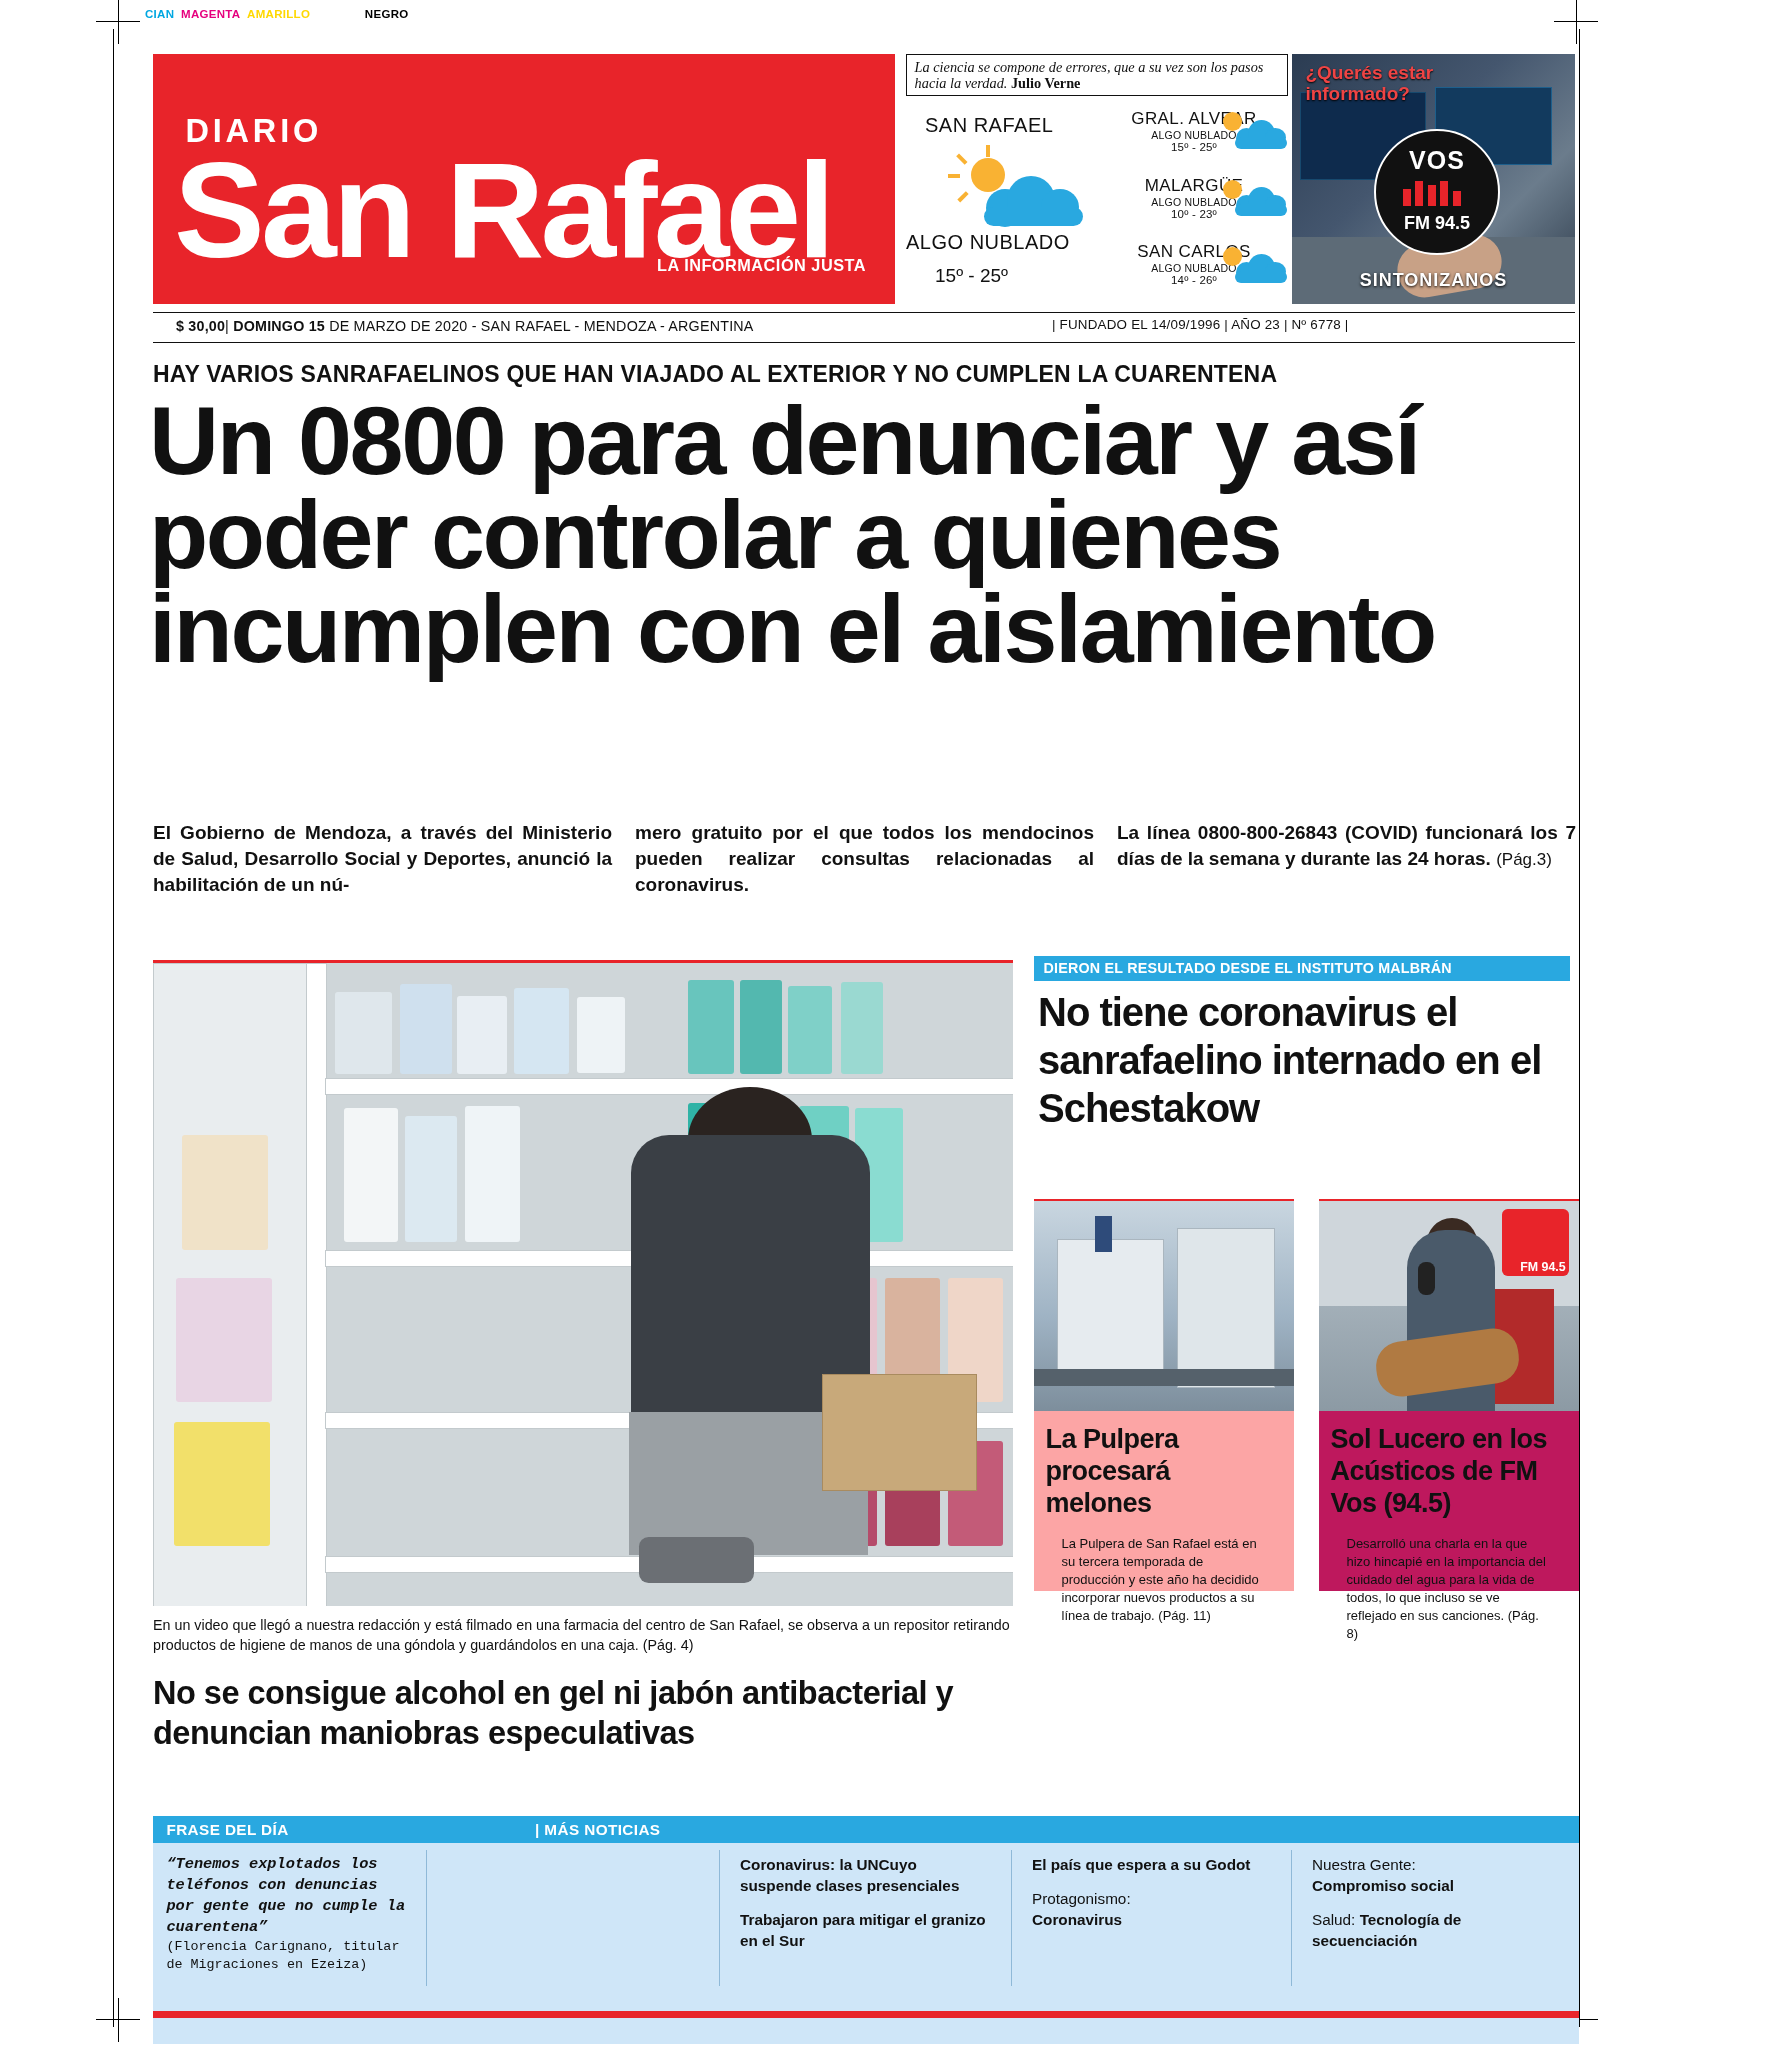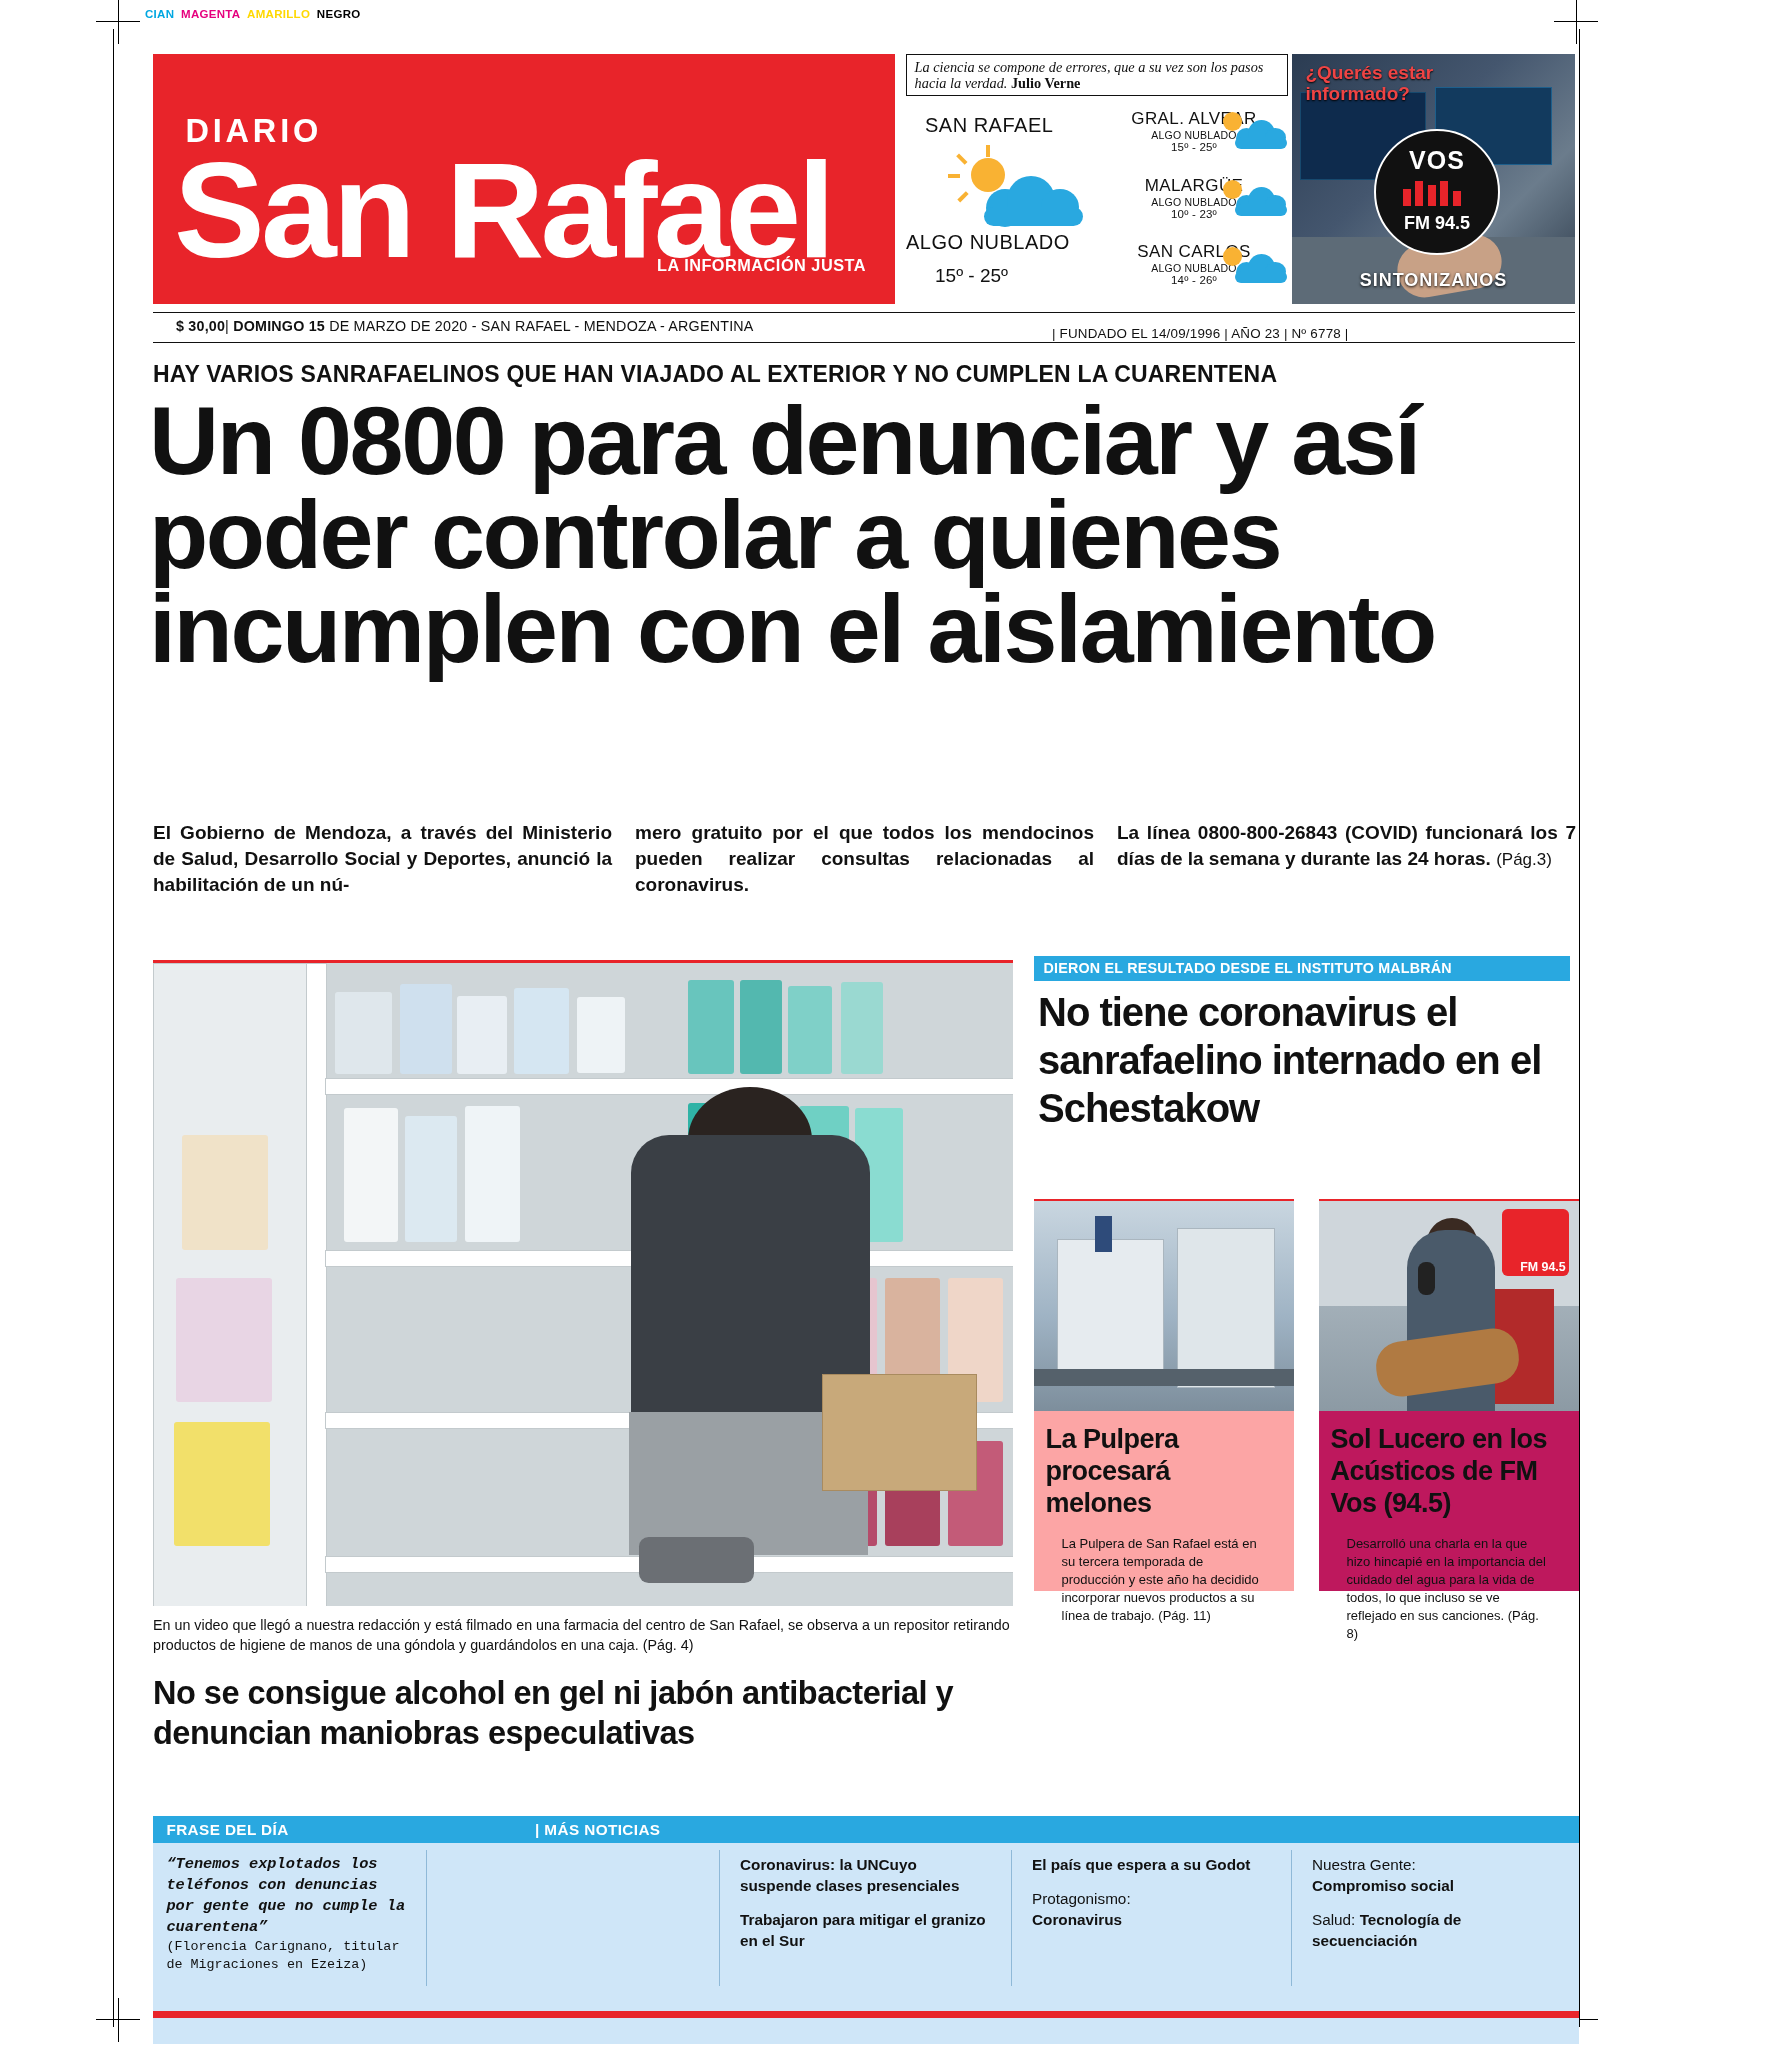--- a/index.html
+++ b/index.html
@@ -9,21 +9,21 @@
   
   .regmark{position:absolute;}
   .regmark .h{position:absolute;background:#000;height:1px;width:44px;left:0;top:21px;}
   .regmark .v{position:absolute;background:#000;width:1px;height:44px;left:22px;top:0;}
 
   .colorbar{position:absolute;left:145px;top:7.6px;font-size:11.5px;font-weight:bold;letter-spacing:0.3px;font-family:"Liberation Sans",sans-serif;}
   .colorbar span{margin-right:6.7px;}
   .c-cian{color:#00a7e1;}
   .c-mag{color:#e6007e;}
   .c-ama{color:#ffd800;}
-  .c-neg{color:#000;}
+  .c-neg{color:#000;margin-left:48px;}
 
   .frame-left{position:absolute;left:113px;top:29px;width:1px;height:1998px;background:#000;}
   .frame-right{position:absolute;left:1579px;top:29px;width:1px;height:1998px;background:#000;}
 
   
   .masthead{position:absolute;left:153px;top:54px;width:742px;height:250px;background:#e8242a;}
   .mh-diario{position:absolute;left:32.5px;top:59px;color:#fff;font-weight:bold;font-size:32.5px;letter-spacing:3.8px;font-family:"Liberation Sans",sans-serif;}
   .mh-title{position:absolute;left:21px;top:88px;color:#fff;font-weight:bold;font-size:136px;letter-spacing:-3.8px;line-height:1;font-family:"Liberation Sans",sans-serif;}
   .mh-sub{position:absolute;right:29px;bottom:29px;color:#fff;font-weight:bold;font-size:16.3px;letter-spacing:0.5px;}
 
@@ -62,21 +62,21 @@
   .vos-txt{position:absolute;left:0;right:0;top:15.3px;text-align:center;color:#fff;font-weight:bold;font-size:25px;letter-spacing:1px;}
   .vos-bars{position:absolute;left:27px;top:50px;width:69px;height:25px;}
   .vos-bars i{position:absolute;top:0;width:7.6px;height:25px;background:#e8242a;display:block;}
   .vos-fm{position:absolute;left:0;right:0;top:82px;text-align:center;color:#fff;font-weight:bold;font-size:18px;}
   .sintoni{position:absolute;left:0;right:0;bottom:13.4px;text-align:center;color:#fff;font-weight:bold;font-size:18px;letter-spacing:1px;text-shadow:0 1px 2.9px #000;}
 
   
   .dateline{position:absolute;left:153px;top:312px;width:1422px;height:29px;border-top:1.9px solid #111;border-bottom:1.9px solid #111;}
   .dl-inner{position:absolute;left:23px;top:4.8px;font-size:14.3px;letter-spacing:0.2px;}
   .dl-inner b{font-weight:bold;}
-  .dl-right{position:absolute;left:899px;top:13px;font-size:13.4px;letter-spacing:0.2px;}
+  .dl-right{position:absolute;left:899px;top:4px;font-size:13.4px;letter-spacing:0.2px;}
 
   
   .kicker{position:absolute;left:153px;top:361px;width:1243px;font-weight:bold;font-size:23px;letter-spacing:0.2px;}
   .headline{position:absolute;left:149px;top:394px;width:1434px;font-weight:bold;font-size:97px;line-height:94px;letter-spacing:-2.4px;color:#111;}
 
   
   .lead{position:absolute;left:153px;top:820px;width:1426px;display:flex;gap:23px;}
   .lead .col{width:459px;font-size:19px;line-height:26px;font-weight:600;color:#111;text-align:justify;}
   .lead .pag{font-weight:normal;font-size:17px;}
 

